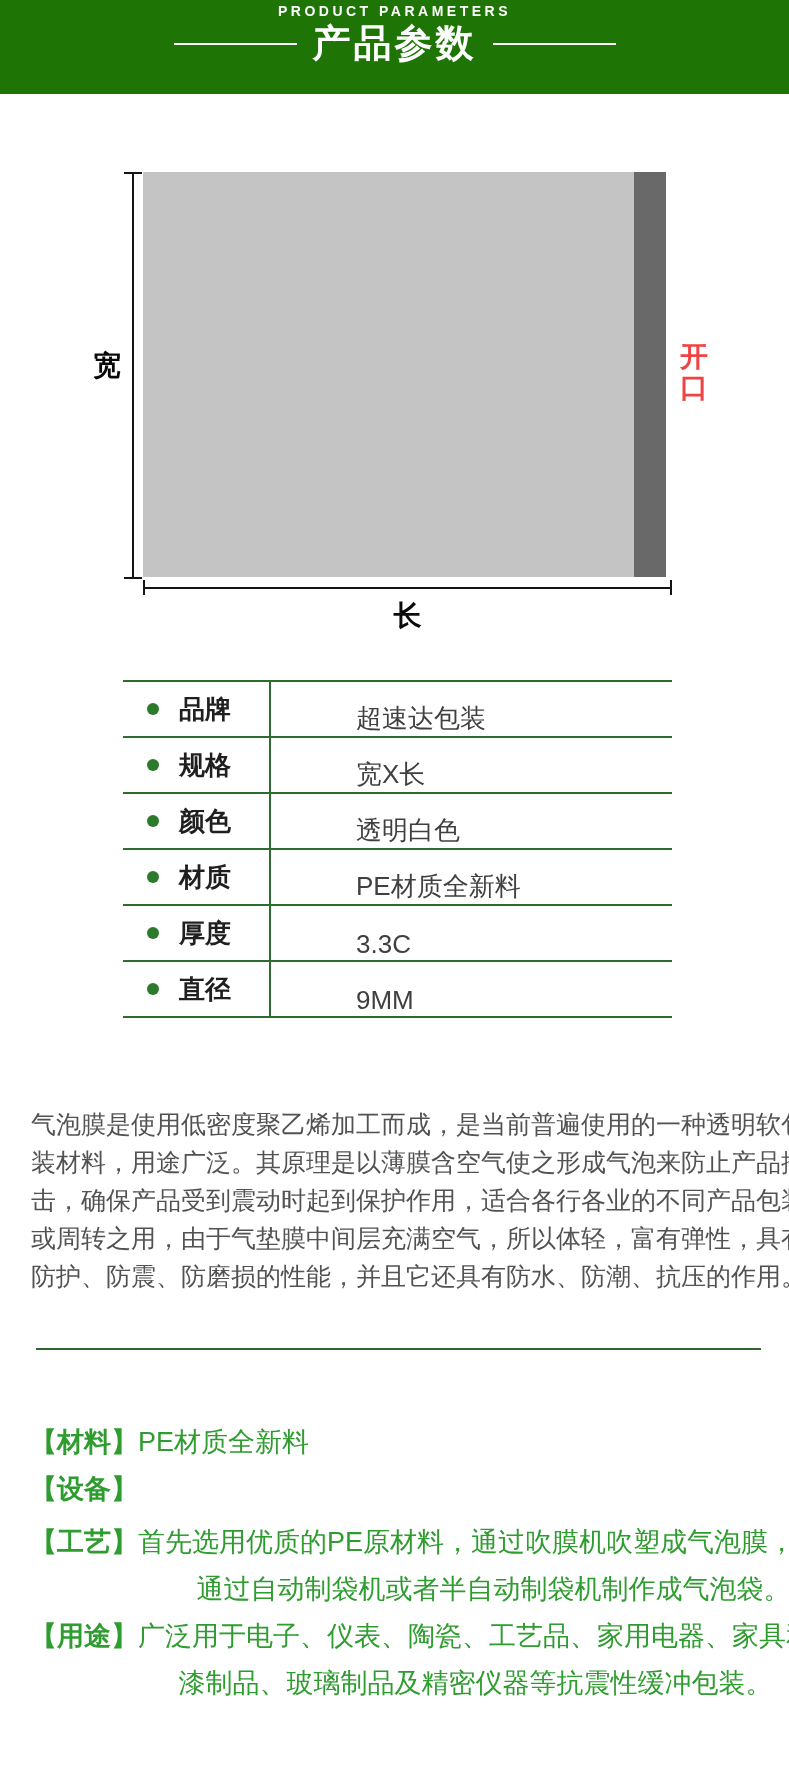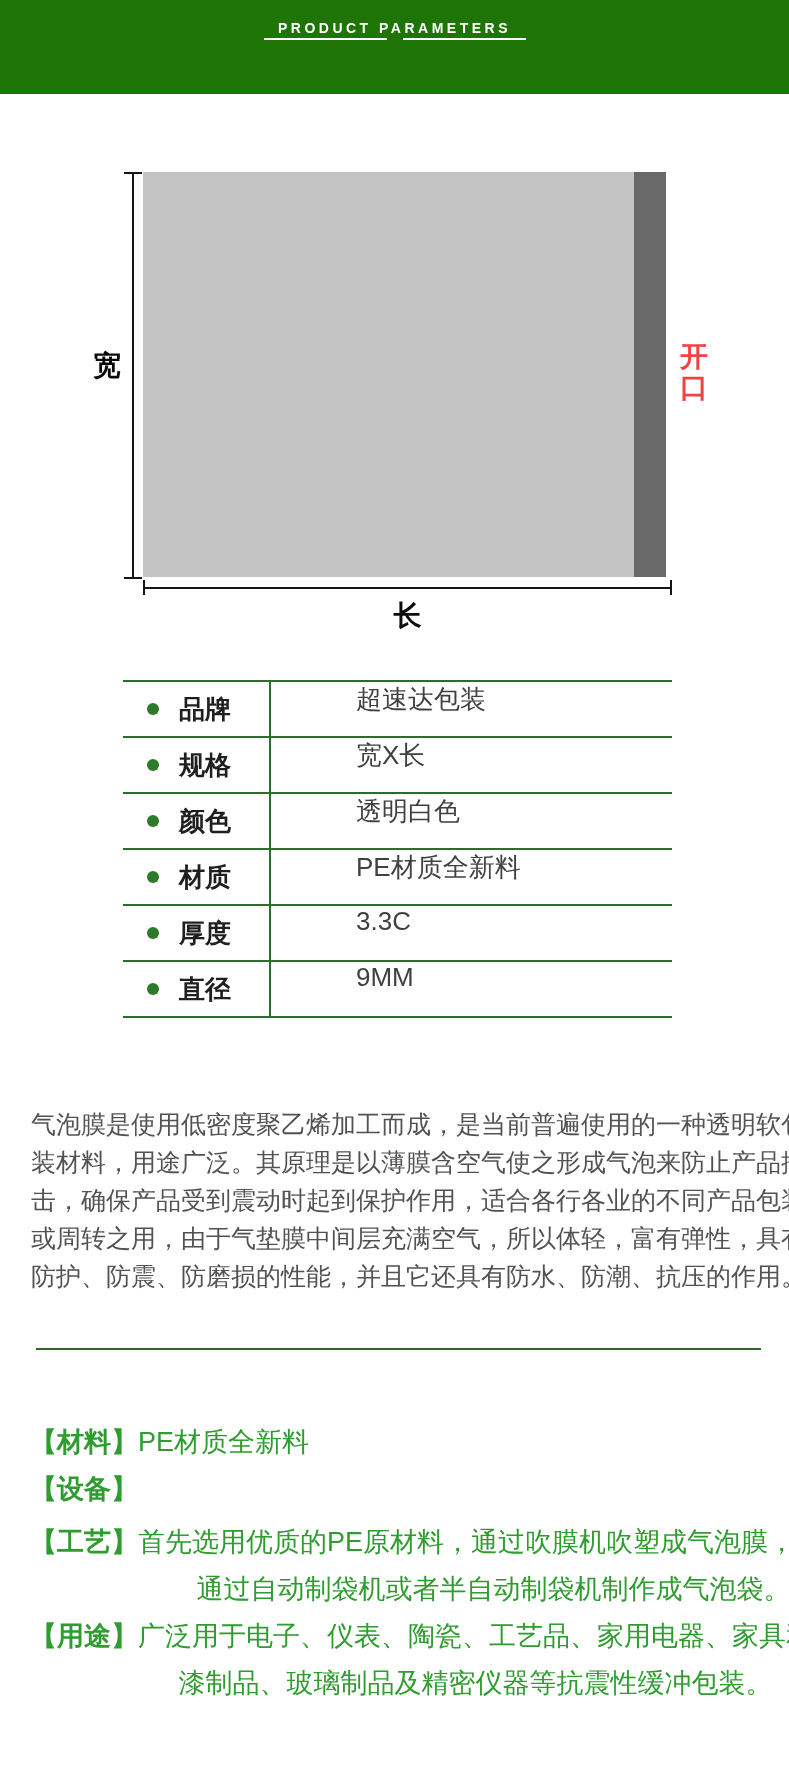--- a/index.html
+++ b/index.html
@@ -7,21 +7,21 @@
     position:relative;width:789px;height:1775px;background:#ffffff;overflow:hidden;
     font-family:"Liberation Sans","DejaVu Sans",sans-serif;
   }
   
   .header{
     position:absolute;left:0;top:0;width:789px;height:94px;
     background:var(--header-green,#1e7506);
     display:flex;flex-direction:column;align-items:center;justify-content:flex-start;
   }
   .header-sub{
-    margin-top:20px;color:#ffffff;font-size:14px;font-weight:bold;letter-spacing:3.5px;
+    margin-top:3px;color:#ffffff;font-size:14px;font-weight:bold;letter-spacing:3.5px;
   }
   .header-title-row{
     margin-top:2px;display:flex;align-items:center;gap:16px;
   }
   .header-rule{width:123px;height:2px;background:#ffffff;}
   .header-title{
     color:#ffffff;font-size:38px;font-weight:bold;letter-spacing:3px;line-height:1.2;
   }
   
   .measure-v{position:absolute;left:132px;top:172px;width:2px;height:407px;background:#151515;}
@@ -64,21 +64,21 @@
   .spec-label-cell{
     width:148px;border-right:2px solid var(--line-green,#2e6b2e);
     display:flex;align-items:center;padding-left:24px;box-sizing:border-box;gap:8px;
   }
   .bullet{
     width:12px;height:12px;border-radius:50%;background:var(--bullet-green,#2c7a2c);
     margin-right:12px;flex-shrink:0;
   }
   .spec-label{font-size:26px;font-weight:bold;color:#1f1f1f;}
   .spec-value-cell{
-    flex:1;display:flex;align-items:flex-start;padding-left:85px;box-sizing:border-box;
+    flex:1;display:flex;align-items:flex-end;padding-left:85px;box-sizing:border-box;
   }
   .spec-value{font-size:26px;color:#404040;}
   
   .description{
     position:absolute;left:31px;top:1105px;width:735px;
     font-size:25px;line-height:38px;color:#525252;
   }
   .desc-line{white-space:nowrap;}
   
   .divider{position:absolute;left:36px;top:1348px;width:725px;height:2px;background:var(--divider-green,#2d662d);}
@@ -95,20 +95,21 @@
 </style>
 </head>
 <body>
 
 <div class="page">
 
   <div class="header">
     <div class="header-sub">PRODUCT PARAMETERS</div>
     <div class="header-title-row">
       <div class="header-rule"></div>
+      <div class="header-title">产品参数</div>
       <div class="header-rule"></div>
     </div>
   </div>
 
   <div class="measure-v"></div>
   <div class="cap cap-top"></div>
   <div class="cap cap-bottom"></div>
   <div class="bag">
     <div class="bag-strip"></div>
   </div>

